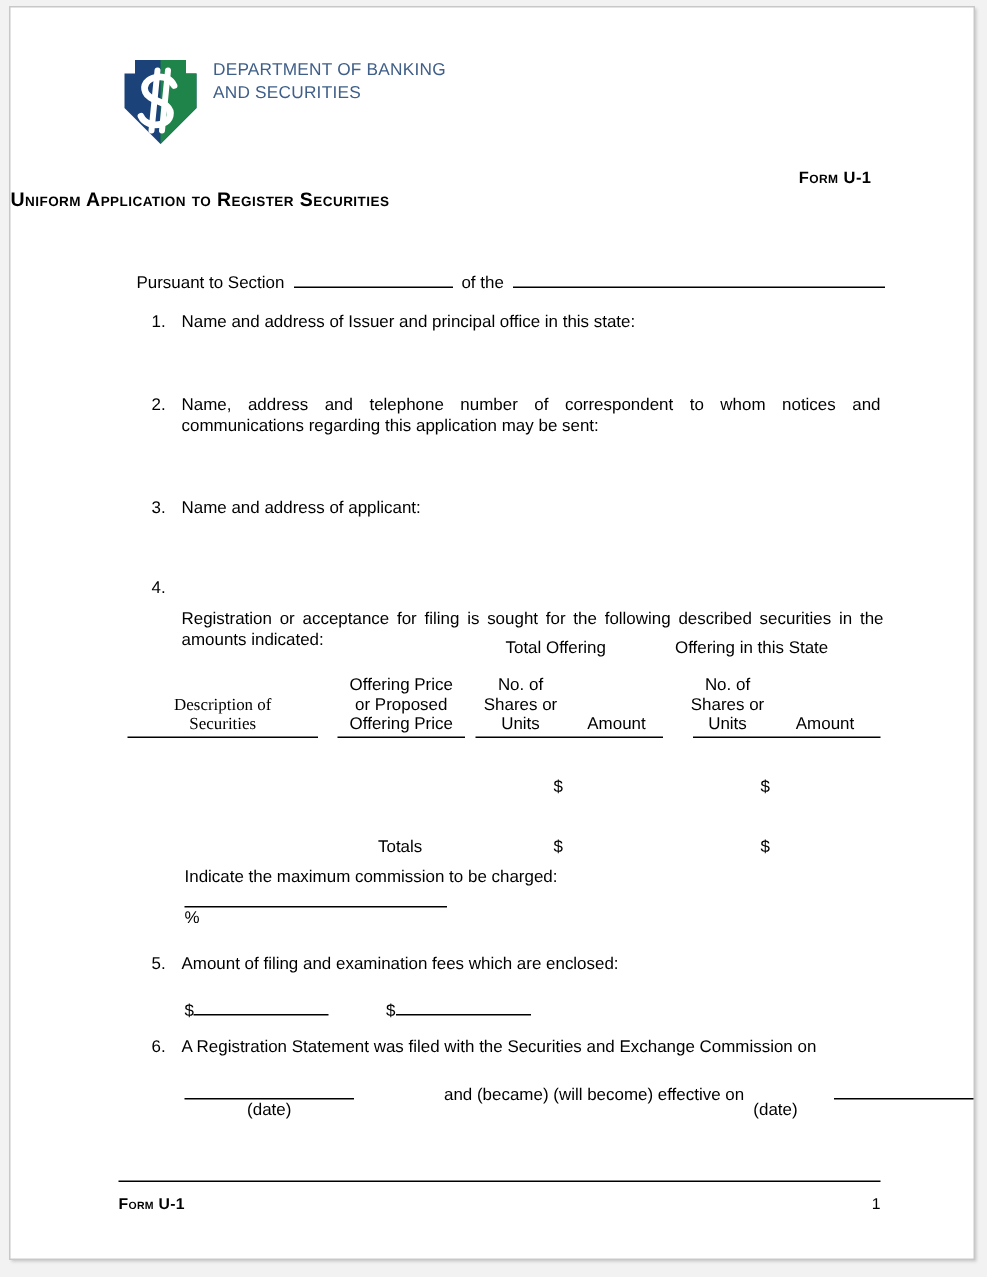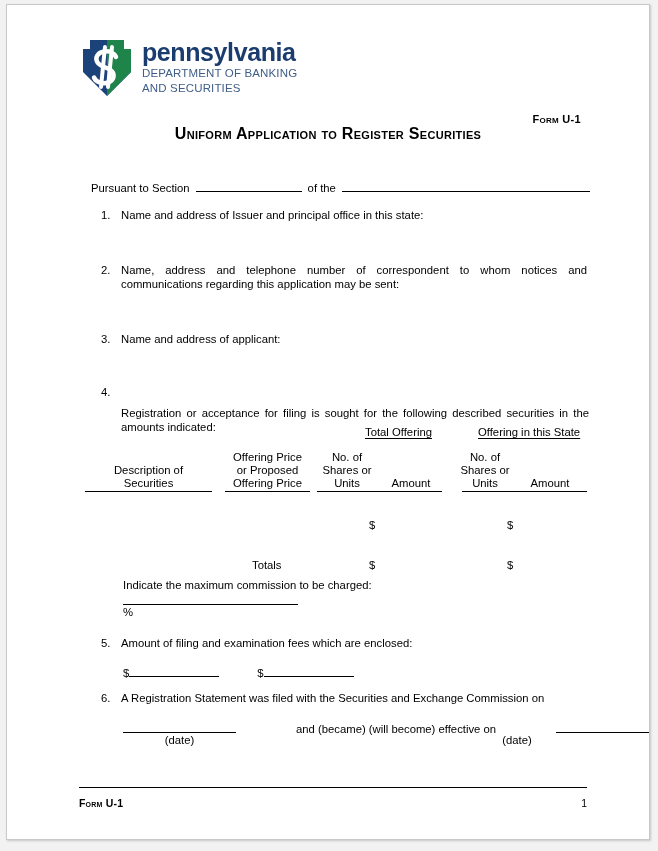--- a/index.html
+++ b/index.html
@@ -78,22 +78,22 @@
     font-weight: bold;
     font-variant: small-caps;
     color: #000;
     letter-spacing: 0.3px;
   }
   .doc-title {
     position: absolute;
     left: 0;
     right: 0;
     top: 120px;
-    text-align: center;
-    font-size: 16px;
+    text-align: left;
+    font-size: 13px;
     font-weight: bold;
     font-variant: small-caps;
     letter-spacing: 0.3px;
     color: #000;
   }
 
   
   .doc-body {
     position: absolute;
     left: 0;
@@ -133,24 +133,22 @@
   .justified {
     text-align: justify;
     text-justify: inter-word;
   }
 
   
   .tbl { position: absolute; left: 0; top: 0; }
   .grp-head {
     position: absolute;
     font-size: 11.3px;
-    text-decoration: underline;
     text-underline-offset: 2px;
     white-space: nowrap;
-    margin-left: 28px;
   }
   .col-head {
     position: absolute;
     font-size: 11.3px;
     text-align: center;
     line-height: 13px;
     white-space: nowrap;
   }
   .hrule {
     position: absolute;
@@ -201,21 +199,20 @@
         <path d="M56 2 L90 2 L90 20 L104 20 L104 66 L56 114 Z" fill="#1E8449"></path>
 
         <g fill="none" stroke="#ffffff" stroke-width="9" stroke-linecap="round">
           <path d="M74 36 C70 27 60 23 50 25 C38 27 32 36 36 45 C40 55 56 56 64 63
                    C73 71 70 83 58 87 C46 91 34 86 30 77"></path>
         </g>
         <line x1="52" y1="16" x2="44" y2="96" stroke="#ffffff" stroke-width="8" stroke-linecap="round"></line>
         <line x1="66" y1="16" x2="58" y2="96" stroke="#ffffff" stroke-width="8" stroke-linecap="round"></line>
       </svg>
       <div class="logo-words">
-        <div class="logo-wordmark">pennsylvania</div>
         <div class="logo-sub">DEPARTMENT OF BANKING</div>
         <div class="logo-sub">AND SECURITIES</div>
       </div>
     </div>
 
     <div class="form-id-top">Form U-1</div>
     <div class="doc-title">Uniform Application to Register Securities</div>
 
     <div class="doc-body">
 
@@ -248,21 +245,21 @@
       <div class="numitem" style="left:94px; top:380px; width:490px;">
         <span class="num">4.</span>
         <span class="txt justified" style="width:468px;margin-top:21px;">Registration or acceptance for filing is sought for the following described securities in the amounts indicated:</span>
       </div>
 
       <div class="tbl">
 
         <div class="grp-head" style="left:330px; top:420px;">Total Offering</div>
         <div class="grp-head" style="left:443px; top:420px;">Offering in this State</div>
 
-        <div class="col-head" style="left:78px; width:127px; top:459px;">
+        <div class="col-head" style="left:78px; width:127px; top:459px;font-family:Liberation Serif, serif;">
           <div>Description of</div>
           <div>Securities</div>
         </div>
 
         <div class="col-head" style="left:218px; width:85px; top:446px;">
           <div>Offering Price</div>
           <div>or Proposed</div>
           <div>Offering Price</div>
         </div>
 

